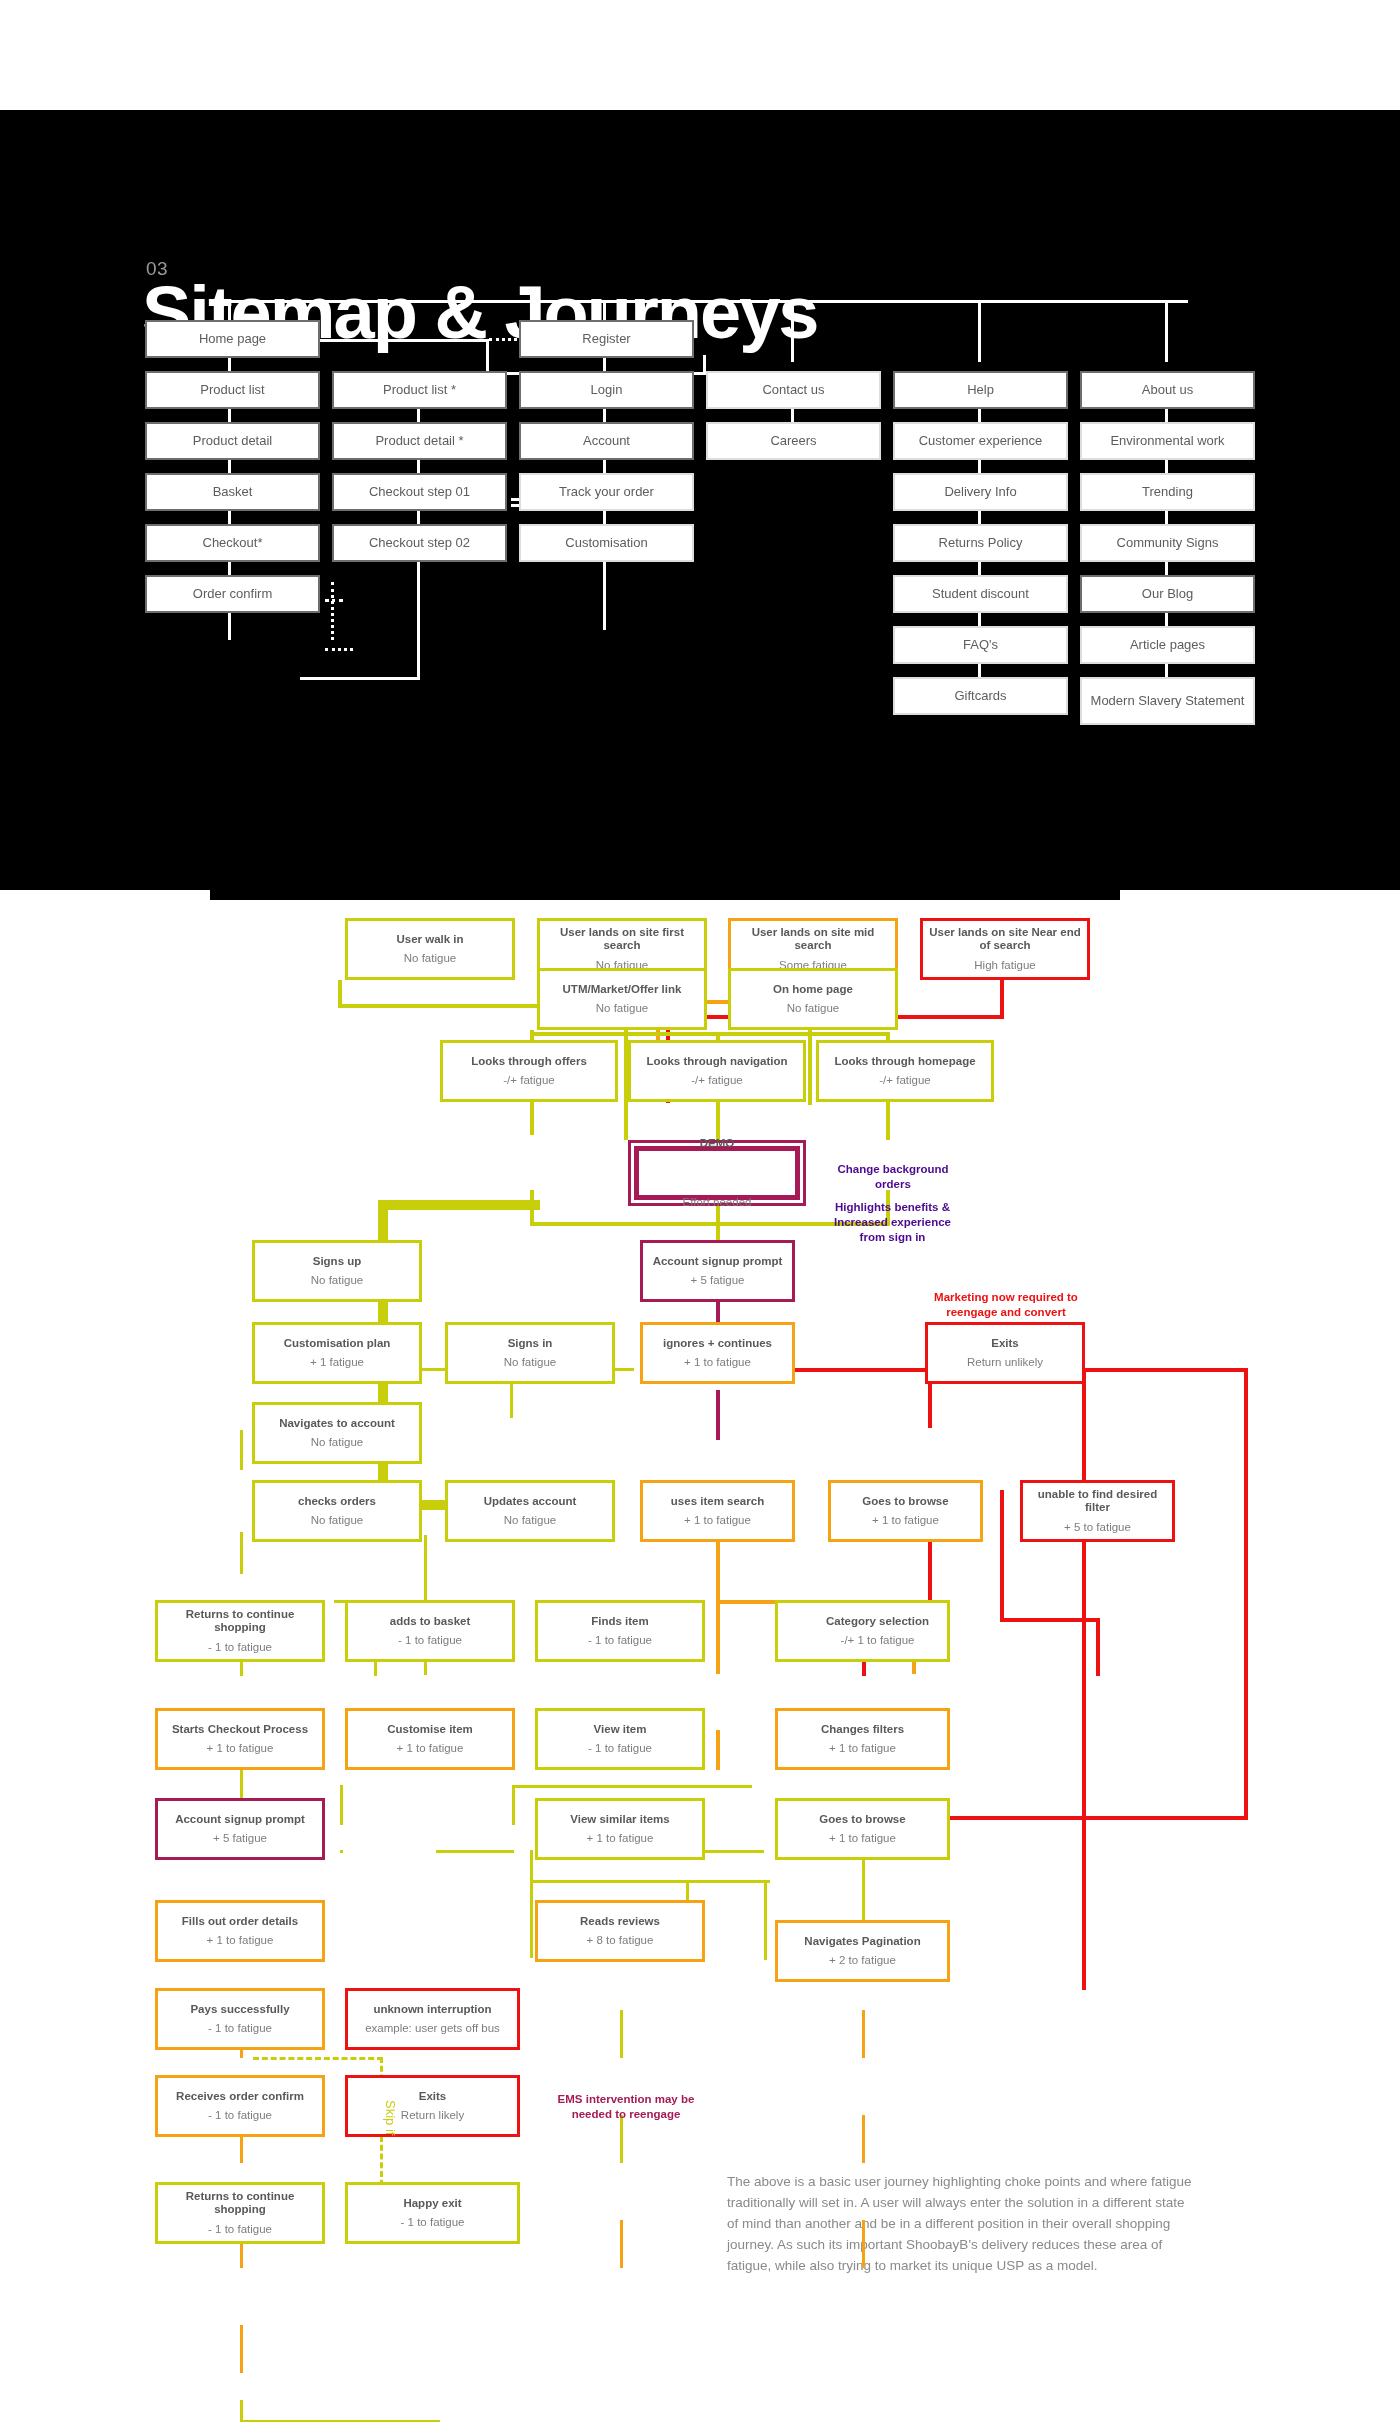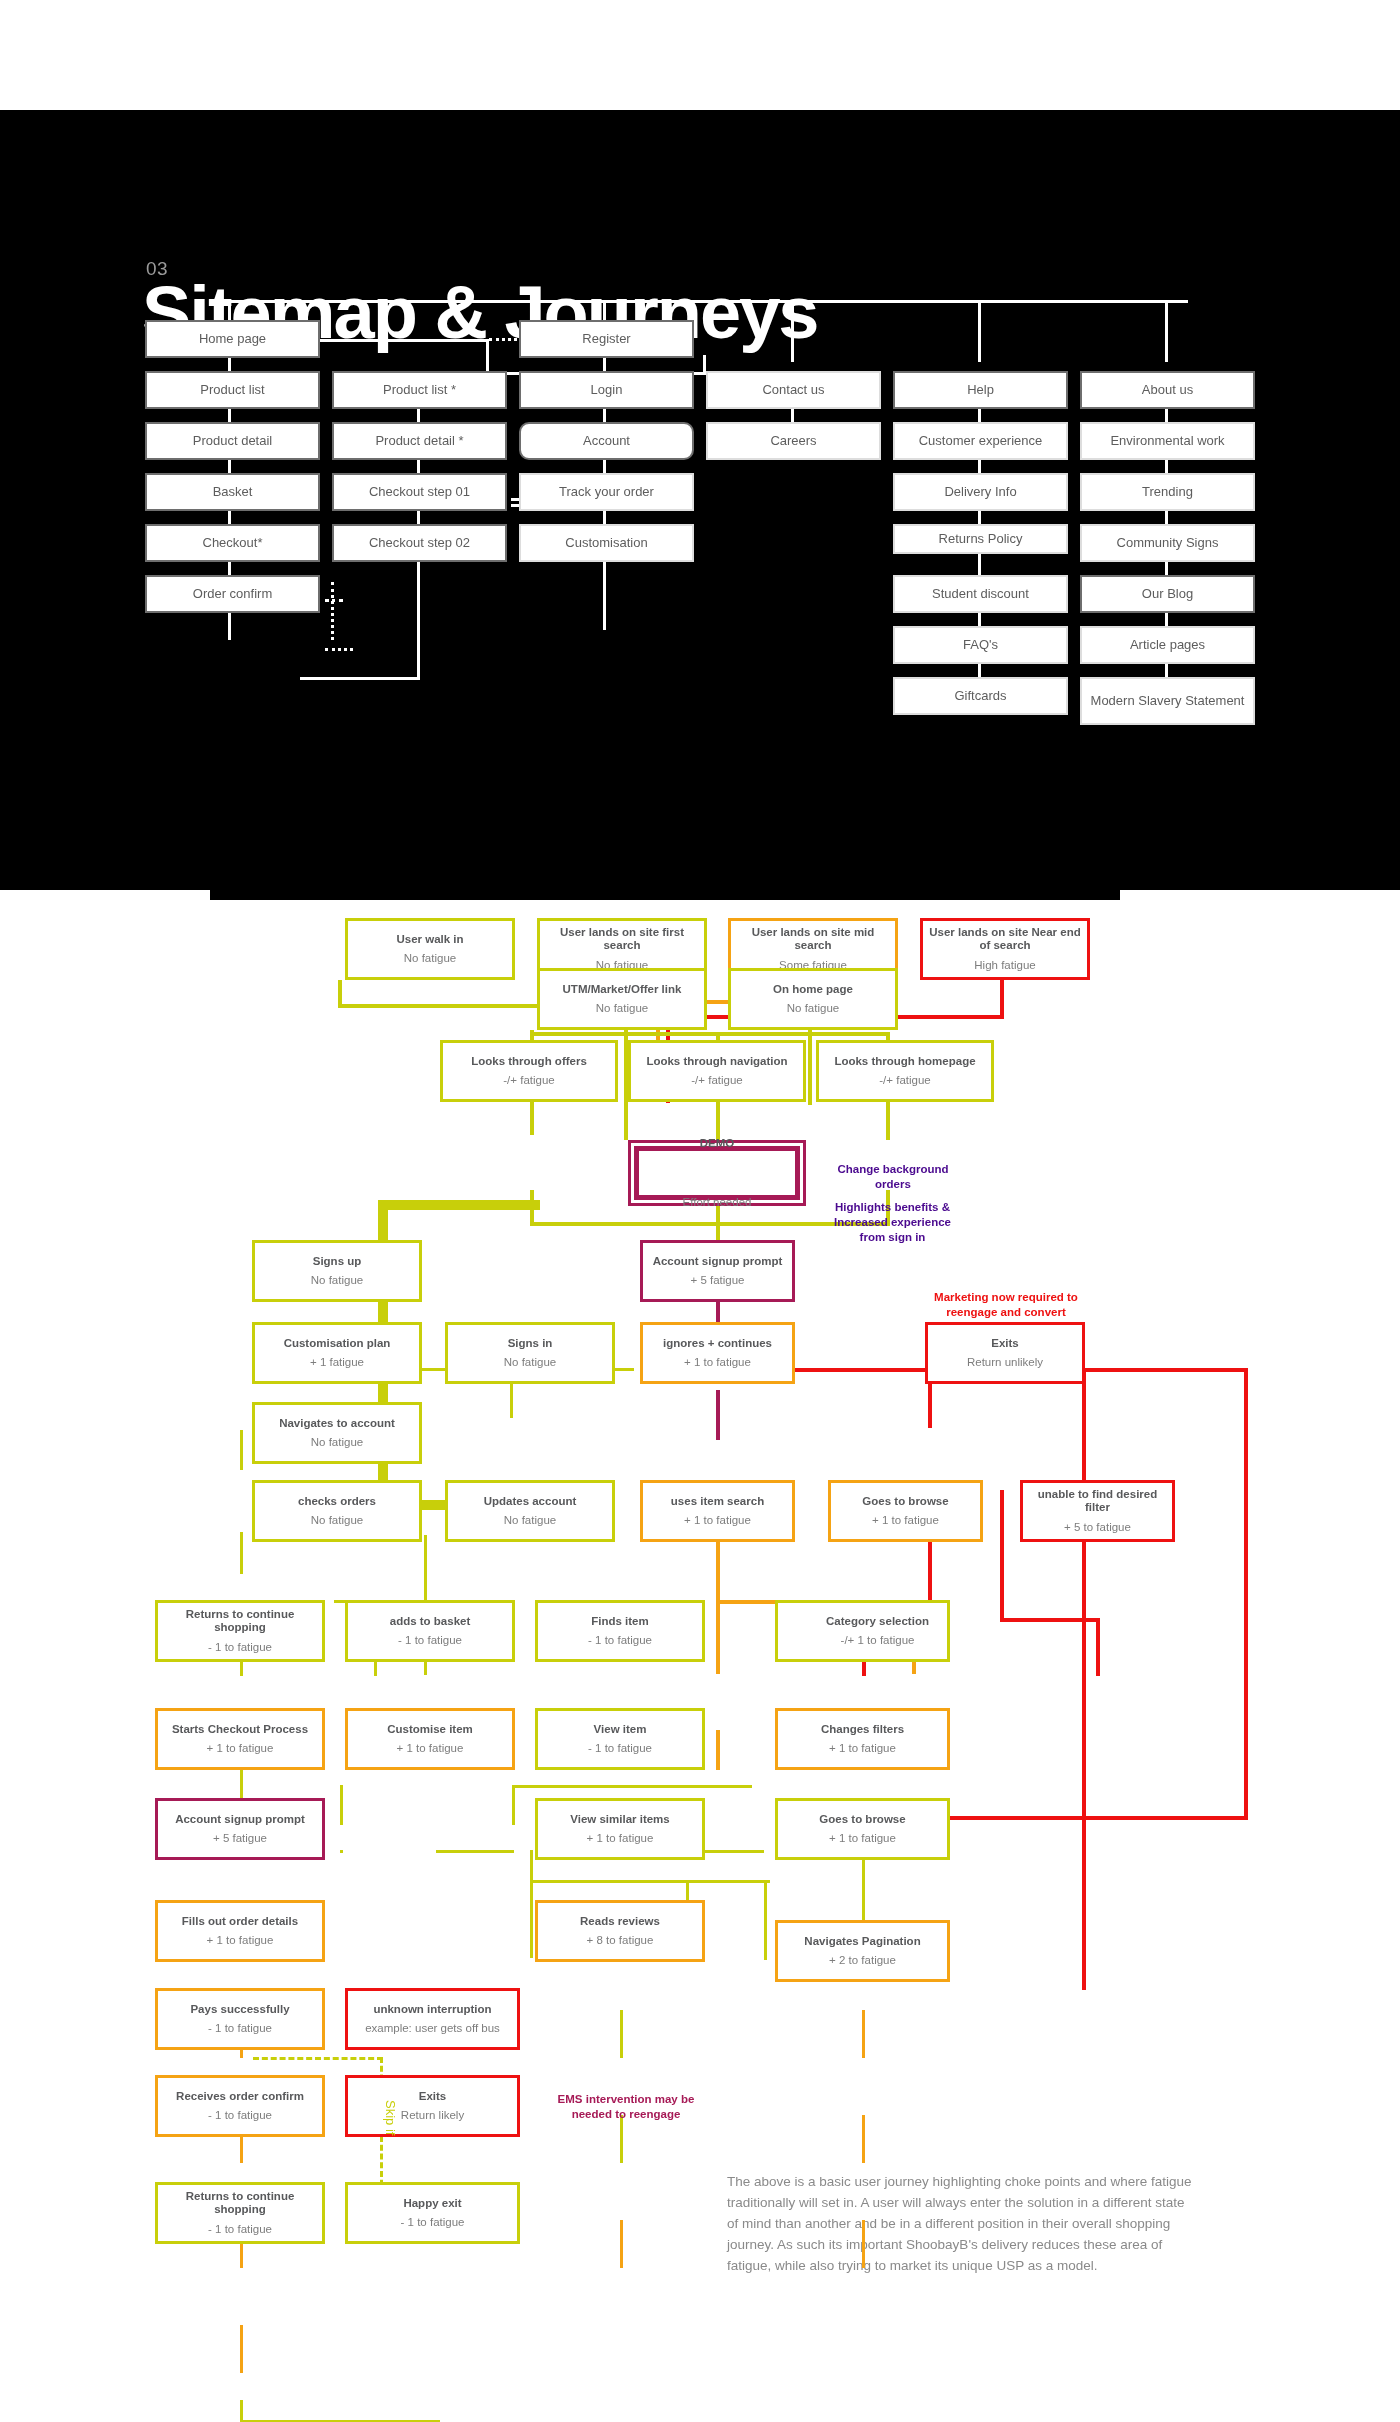--- a/index.html
+++ b/index.html
@@ -178,21 +178,21 @@
   <div class="sm-box" style="left:332px; top:414px; width:175px; height:38px;">
       <span>Checkout step 02</span>
     </div>
 
   <div class="sm-box" style="left:519px; top:210px; width:175px; height:38px;">
       <span>Register</span>
     </div>
   <div class="sm-box" style="left:519px; top:261px; width:175px; height:38px;">
       <span>Login</span>
     </div>
-  <div class="sm-box" style="left:519px; top:312px; width:175px; height:38px;border-radius:10px;">
+  <div class="sm-box" style="left:519px; top:312px; width:175px; height:38px;">
       <span>Account</span>
     </div>
   <div class="sm-box plain" style="left:519px; top:363px; width:175px; height:38px;">
       <span>Track your order</span>
     </div>
   <div class="sm-box plain" style="left:519px; top:414px; width:175px; height:38px;">
       <span>Customisation</span>
     </div>
 
   <div class="sm-box plain" style="left:706px; top:261px; width:175px; height:38px;">
@@ -204,21 +204,21 @@
 
   <div class="sm-box" style="left:893px; top:261px; width:175px; height:38px;">
       <span>Help</span>
     </div>
   <div class="sm-box plain" style="left:893px; top:312px; width:175px; height:38px;">
       <span>Customer experience</span>
     </div>
   <div class="sm-box plain" style="left:893px; top:363px; width:175px; height:38px;">
       <span>Delivery Info</span>
     </div>
-  <div class="sm-box plain" style="left:893px; top:414px; width:175px; height:30px;">
+  <div class="sm-box plain" style="left:893px; top:414px; width:175px; height:38px;">
       <span>Returns Policy</span>
     </div>
   <div class="sm-box plain" style="left:893px; top:465px; width:175px; height:38px;">
       <span>Student discount</span>
     </div>
   <div class="sm-box plain" style="left:893px; top:516px; width:175px; height:38px;">
       <span>FAQ's</span>
     </div>
   <div class="sm-box plain" style="left:893px; top:567px; width:175px; height:38px;">
       <span>Giftcards</span>

